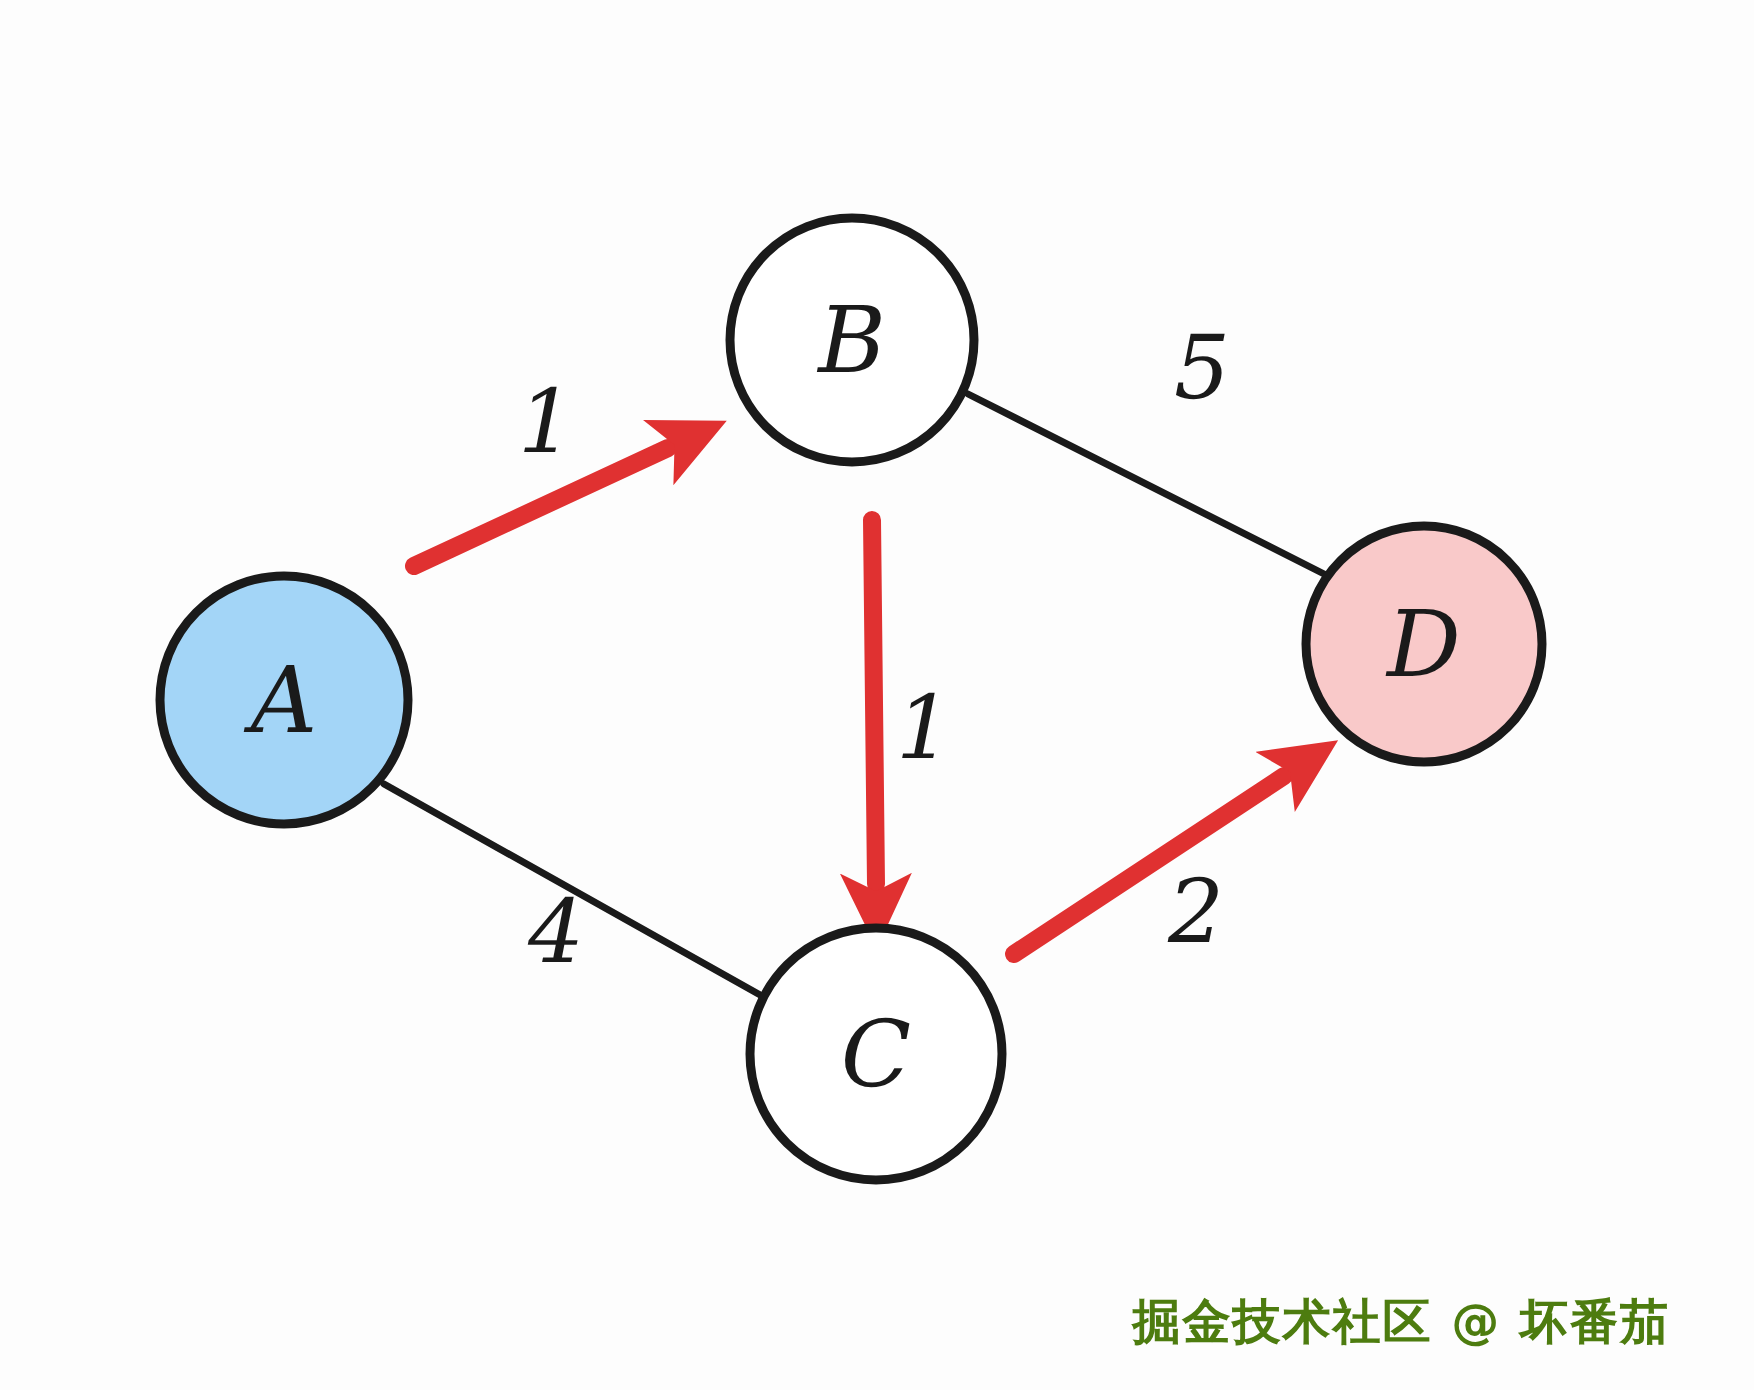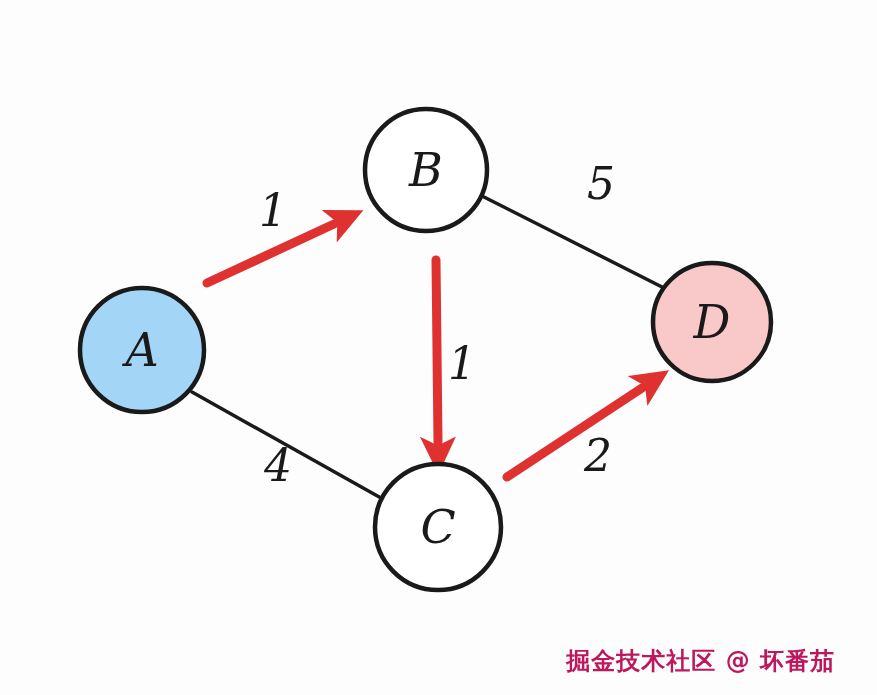--- a/index.html
+++ b/index.html
@@ -28,21 +28,21 @@
     font-size: 44px;
     fill: #1a1a1a;
   }
   .watermark {
     position: absolute;
     right: 42px;
     bottom: 18px;
     font-family: "DejaVu Sans", sans-serif;
     font-weight: bold;
     font-size: 24px;
-    color: #be185d;
+    color: #4d7c0f;
     letter-spacing: 1px;
   }
 </style>
 </head>
 <body>
 
 <div class="canvas">
   <svg id="diagram-svg" width="877" height="695" viewBox="0 0 877 695">
       <defs>
         <marker id="ah" markerWidth="6" markerHeight="5" refX="0.6" refY="2" orient="auto">

